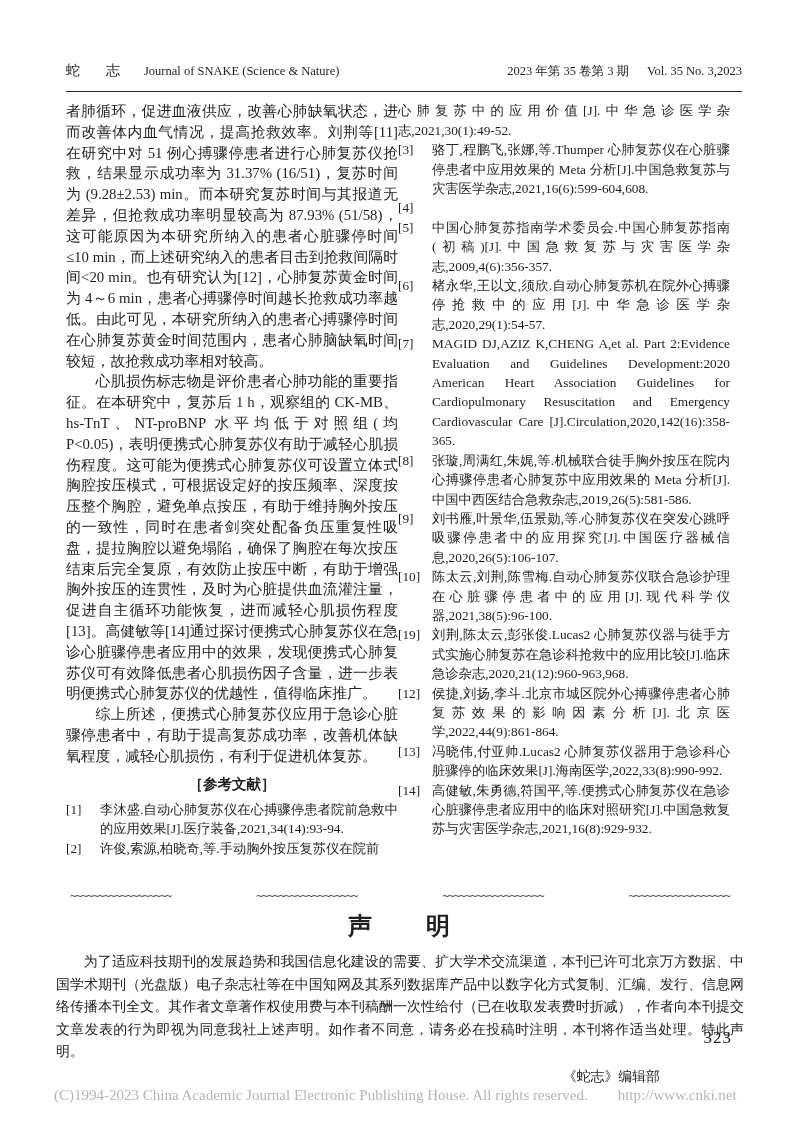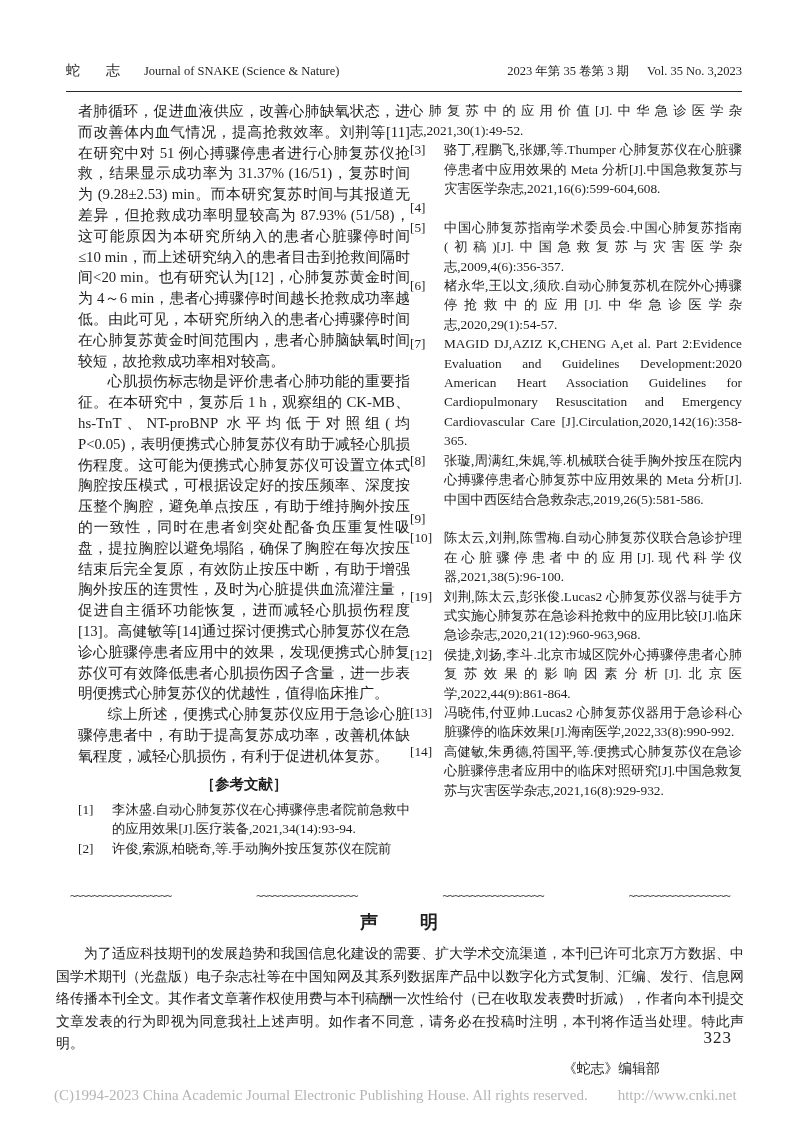--- a/index.html
+++ b/index.html
@@ -19,21 +19,21 @@
   .rh-left, .rh-right { display:flex; gap:18px; align-items:baseline; }
   .rh-journal-cn { letter-spacing:6px; font-size:14px; }
   .head-rule {
     position:absolute; top:91px; left:66px; width:676px;
     border-top:1.5px solid #2a2a2a;
   }
 
   
   .content {
     position:absolute; top:101px; left:66px; width:676px;
-    display:flex; gap:0;justify-content:flex-end;
+    display:flex; gap:0;
   }
   .col { width:332px; }
   .para {
     font-size:14.8px; line-height:20.8px; text-align:justify;
     text-justify:inter-ideograph;
   }
   .para.indent { text-indent:2em; }
   .ref-heading {
     text-align:center; font-weight:bold; font-size:14.5px;
     margin:8px 0 6px 0;
@@ -48,21 +48,21 @@
   .right-col .ref-item { line-height:19.4px; }
 
   
   .statement { position:absolute; top:892px; left:56px; width:688px; }
   .squiggle-row { display:flex; justify-content:space-between; padding:0 14px; }
   .squiggle {
     font-family:"DejaVu Sans Mono", monospace; font-size:11px; color:#444;
     letter-spacing:-1px; line-height:10px;
   }
   .statement-title {
-    text-align:center; font-weight:bold; font-size:18px;
+    text-align:center; font-weight:bold; font-size:24px;
     margin-top:8px; letter-spacing:2px;
   }
   .statement-body {
     margin-top:9px; font-size:13.9px; line-height:22.6px;
     text-align:justify; text-justify:inter-ideograph; text-indent:2em;
     color:#222;
   }
   .statement-signature {
     text-align:right; padding-right:84px; margin-top:4px;
     font-size:13.9px;
@@ -134,20 +134,21 @@
       <div class="ref-item">
         <span class="ref-num">[7]</span>
         <span class="ref-text">MAGID DJ,AZIZ K,CHENG A,et al. Part 2:Evidence Evaluation and Guidelines Development:2020 American Heart Association Guidelines for Cardiopulmonary Resuscitation and Emergency Cardiovascular Care [J].Circulation,2020,142(16):358-365.</span>
       </div>
       <div class="ref-item">
         <span class="ref-num">[8]</span>
         <span class="ref-text">张璇,周满红,朱娓,等.机械联合徒手胸外按压在院内心搏骤停患者心肺复苏中应用效果的 Meta 分析[J].中国中西医结合急救杂志,2019,26(5):581-586.</span>
       </div>
       <div class="ref-item">
         <span class="ref-num">[9]</span>
+        <span class="ref-text">刘书雁,叶景华,伍景勋,等.心肺复苏仪在突发心跳呼吸骤停患者中的应用探究[J].中国医疗器械信息,2020,26(5):106-107.</span>
       </div>
       <div class="ref-item">
         <span class="ref-num">[10]</span>
         <span class="ref-text">陈太云,刘荆,陈雪梅.自动心肺复苏仪联合急诊护理在心脏骤停患者中的应用[J].现代科学仪器,2021,38(5):96-100.</span>
       </div>
       <div class="ref-item">
         <span class="ref-num">[19]</span>
         <span class="ref-text">刘荆,陈太云,彭张俊.Lucas2 心肺复苏仪器与徒手方式实施心肺复苏在急诊科抢救中的应用比较[J].临床急诊杂志,2020,21(12):960-963,968.</span>
       </div>
       <div class="ref-item">

